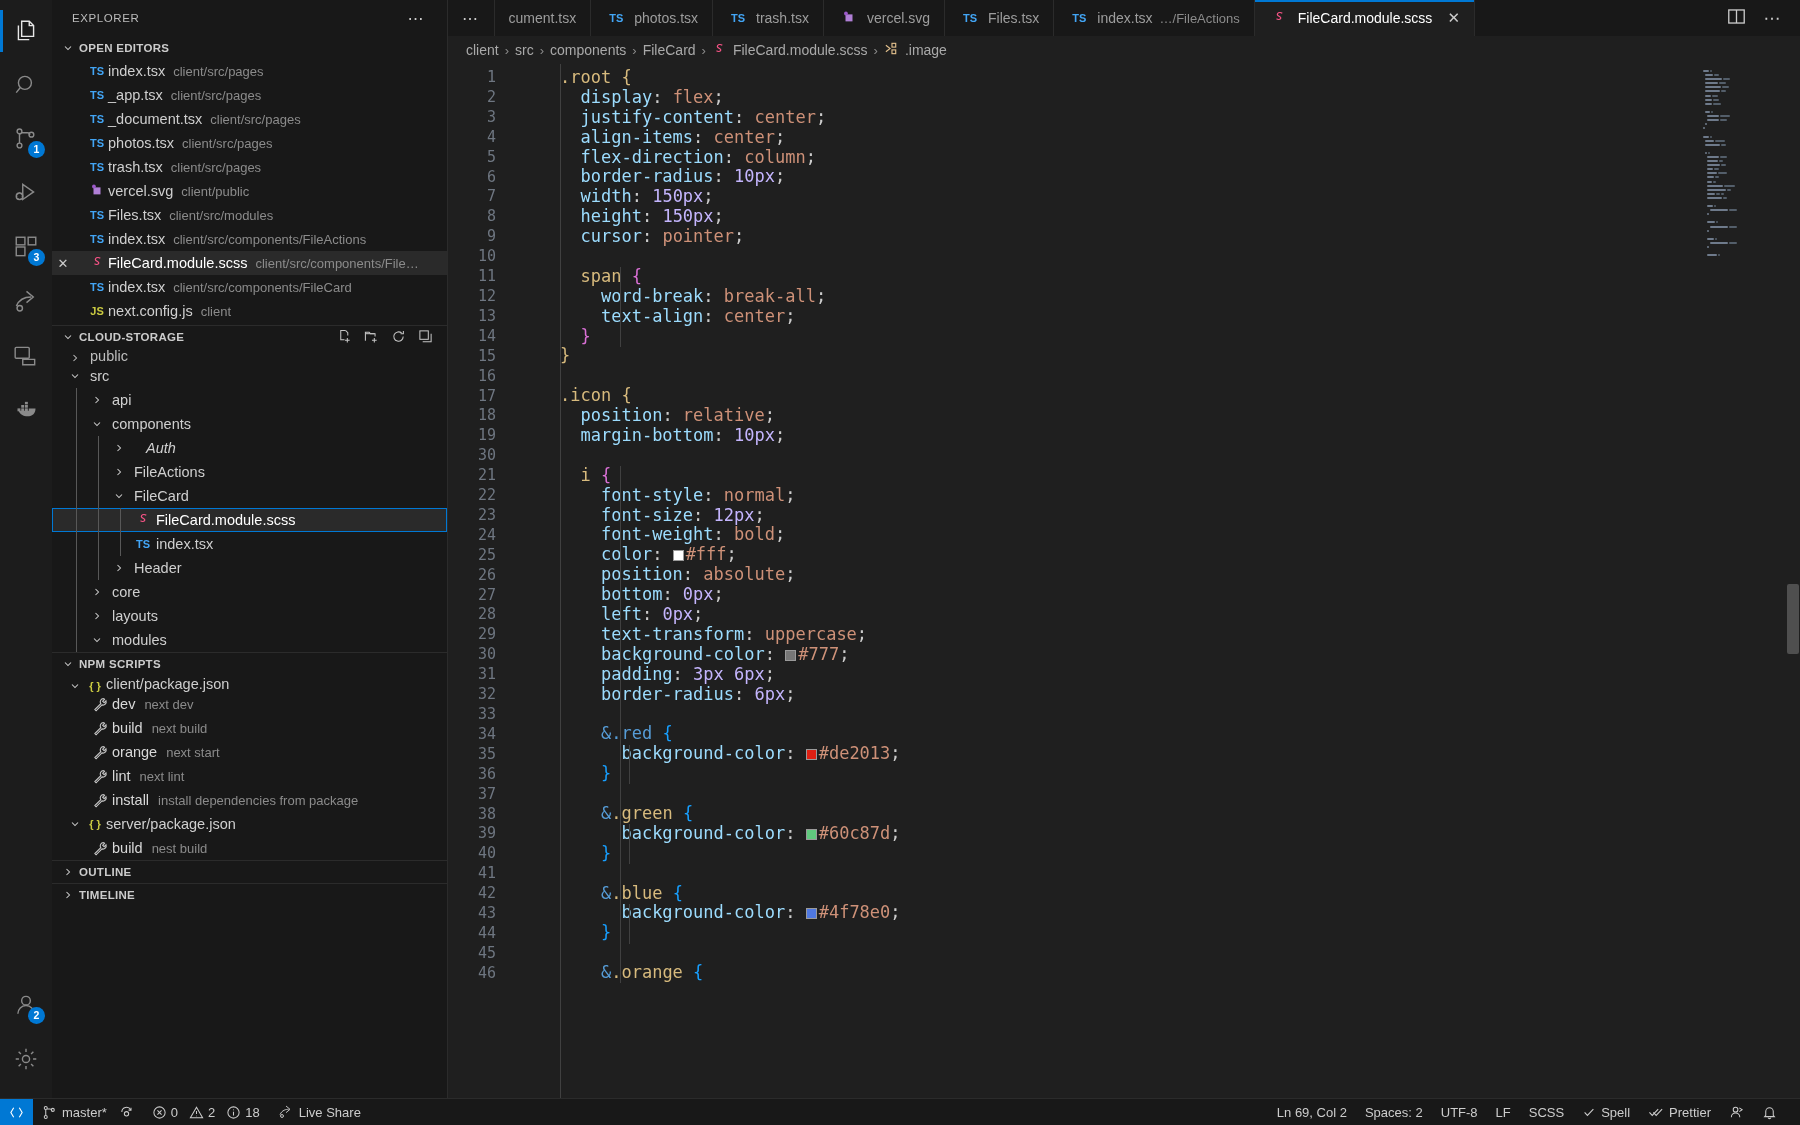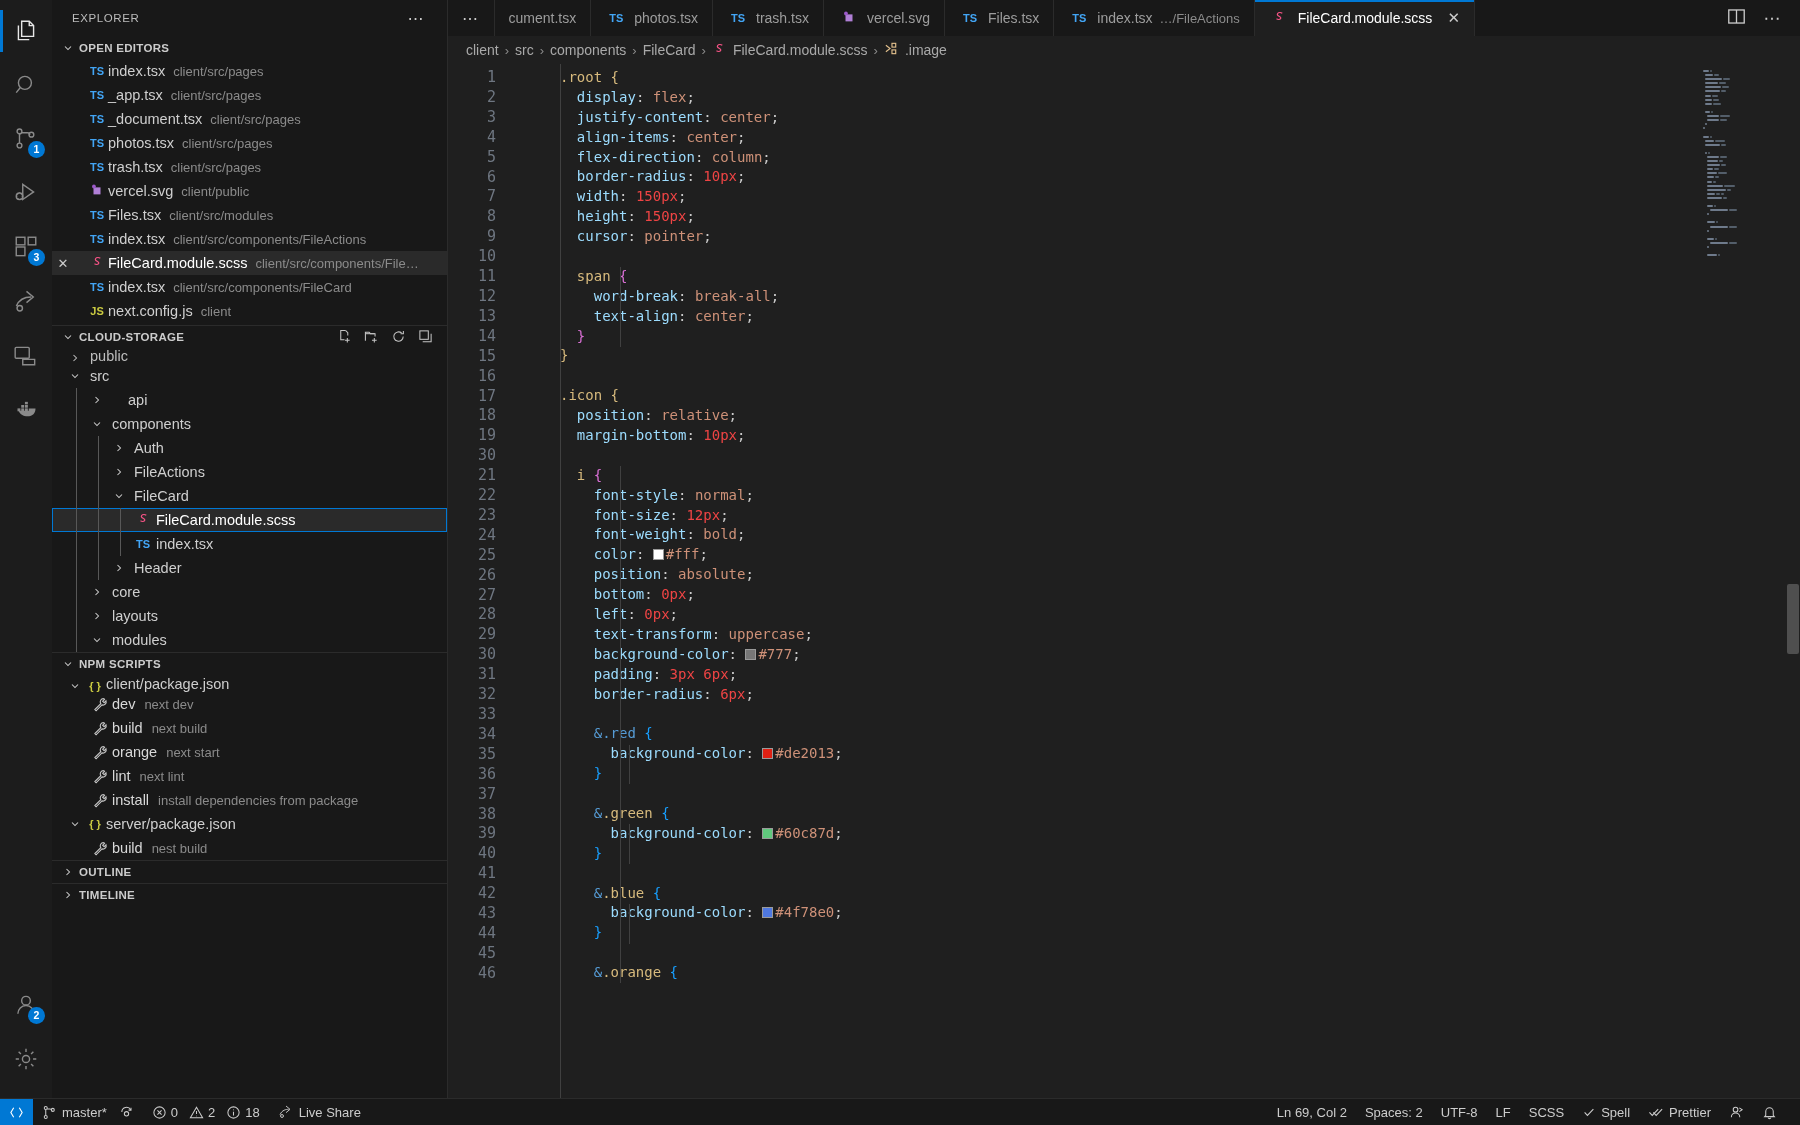--- a/index.html
+++ b/index.html
@@ -131,39 +131,39 @@
   .code-wrap { flex: 1 1 auto; position: relative; overflow: hidden; background: #1f1f1f; display: flex; }
   .gutter {
     width: 66px; flex: 0 0 66px; text-align: right;
     padding-right: 18px; padding-top: 4px;
     font-family: "DejaVu Sans Mono", monospace; font-size: 15px; color: #6e7681;
     line-height: 19.9px;
   }
   .code-col { flex: 1 1 auto; padding-top: 4px; position: relative; overflow: hidden; }
   .cline {
     height: 19.9px; line-height: 19.9px; white-space: pre;
-    font-family: "DejaVu Sans Mono", monospace; font-size: 14px;
+    font-family: "DejaVu Sans Mono", monospace; font-size: 17px;
     position: relative; padding-left: 46px;
   }
   .vline {
     position: absolute; top: 0; bottom: 0; width: 1px; background: #404040;
   }
   .sw {
     display: inline-block; width: 11px; height: 11px;
     border: 1px solid #9a9a9a; vertical-align: -1px; margin-right: 2px;
   }
   
   .t-sel   { color: #d7ba7d; }
   .t-amp   { color: #569cd6; }
   .t-brace { color: #d7ba7d; }
   .t-brace2{ color: #da70d6; }
   .t-brace3{ color: #179fff; }
   .t-prop  { color: #9cdcfe; }
   .t-val   { color: #ce9178; }
-  .t-num   { color: #ef4444; }
+  .t-num   { color: #c4b5fd; }
   .t-tag   { color: #d7ba7d; }
   .t-punc  { color: #cccccc; }
 
   .minimap {
     position: absolute; right: 14px; top: 6px; width: 84px; height: 210px;
     opacity: .85; pointer-events: none;
   }
   .mm-line { height: 2px; margin-bottom: 2.1px; border-radius: 1px; }
 
   .editor-scrollbar {
@@ -431,42 +431,42 @@
             <span class="fname" style="margin-left: 6px;">src</span>
           </div>
           <div class="row">
             <span style="flex: 0 0 36px;"></span>
             <span class="indent-guide" style="left: 24px;"></span>
             <span class="chev">
               <svg width="12" height="12" viewBox="0 0 16 16" fill="none" stroke="currentColor" stroke-width="1.4">
                 <path d="M6 4l4 4-4 4"></path>
               </svg>
             </span>
-            <span class="fname" style="margin-left: 22px;">api</span>
+            <span class="fname" style="margin-left: 6px;">api</span>
           </div>
           <div class="row">
             <span style="flex: 0 0 36px;"></span>
             <span class="indent-guide" style="left: 24px;"></span>
             <span class="chev">
               <svg width="12" height="12" viewBox="0 0 16 16" fill="none" stroke="currentColor" stroke-width="1.4">
                 <path d="M4 6l4 4 4-4"></path>
               </svg>
             </span>
             <span class="fname" style="margin-left: 6px;">components</span>
           </div>
           <div class="row">
             <span style="flex: 0 0 58px;"></span>
             <span class="indent-guide" style="left: 24px;"></span>
             <span class="indent-guide" style="left: 46px;"></span>
             <span class="chev">
               <svg width="12" height="12" viewBox="0 0 16 16" fill="none" stroke="currentColor" stroke-width="1.4">
                 <path d="M6 4l4 4-4 4"></path>
               </svg>
             </span>
-            <span class="fname" style="margin-left: 6px;">Auth</span>
+            <span class="fname" style="margin-left: 18px; font-style: italic;">Auth</span>
           </div>
           <div class="row">
             <span style="flex: 0 0 58px;"></span>
             <span class="indent-guide" style="left: 24px;"></span>
             <span class="indent-guide" style="left: 46px;"></span>
             <span class="chev">
               <svg width="12" height="12" viewBox="0 0 16 16" fill="none" stroke="currentColor" stroke-width="1.4">
                 <path d="M6 4l4 4-4 4"></path>
               </svg>
             </span>

